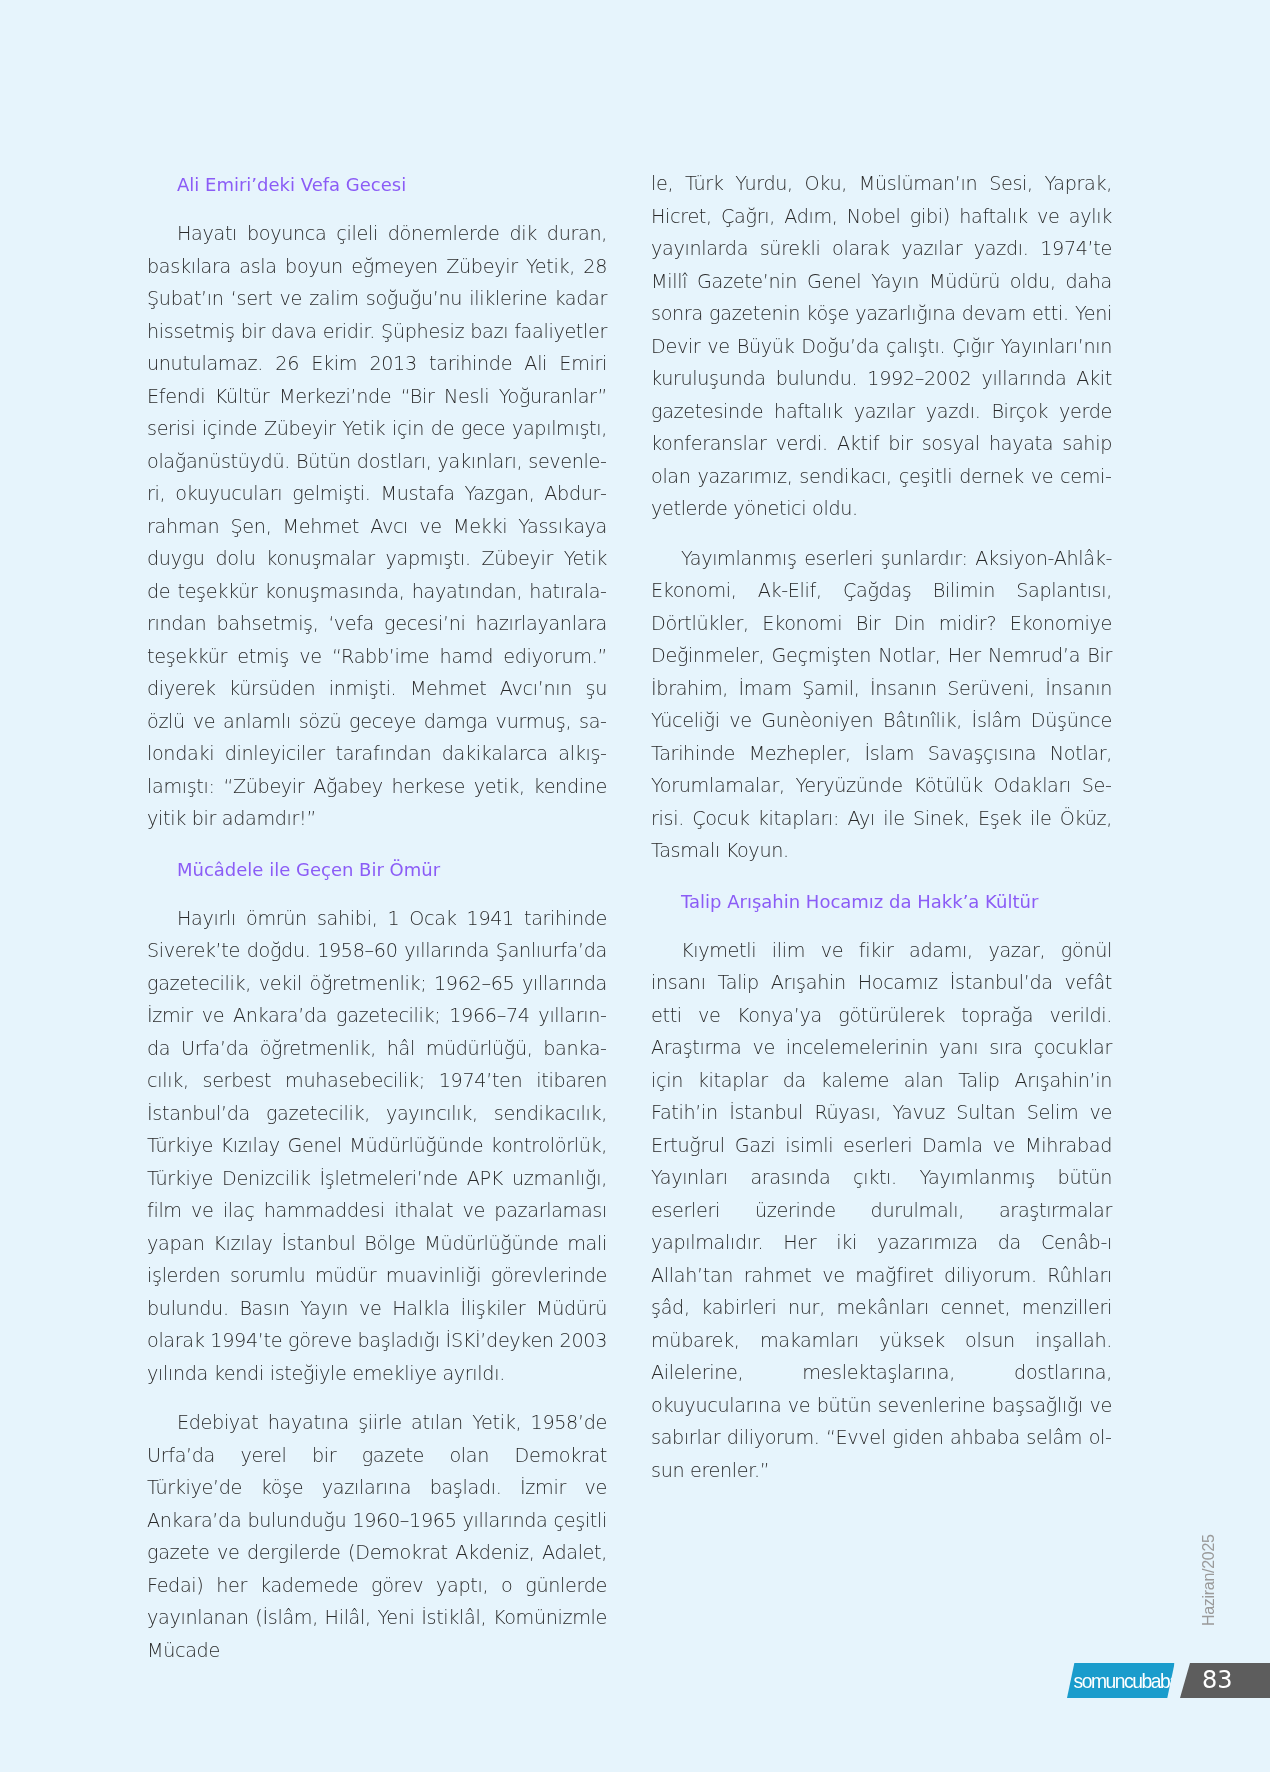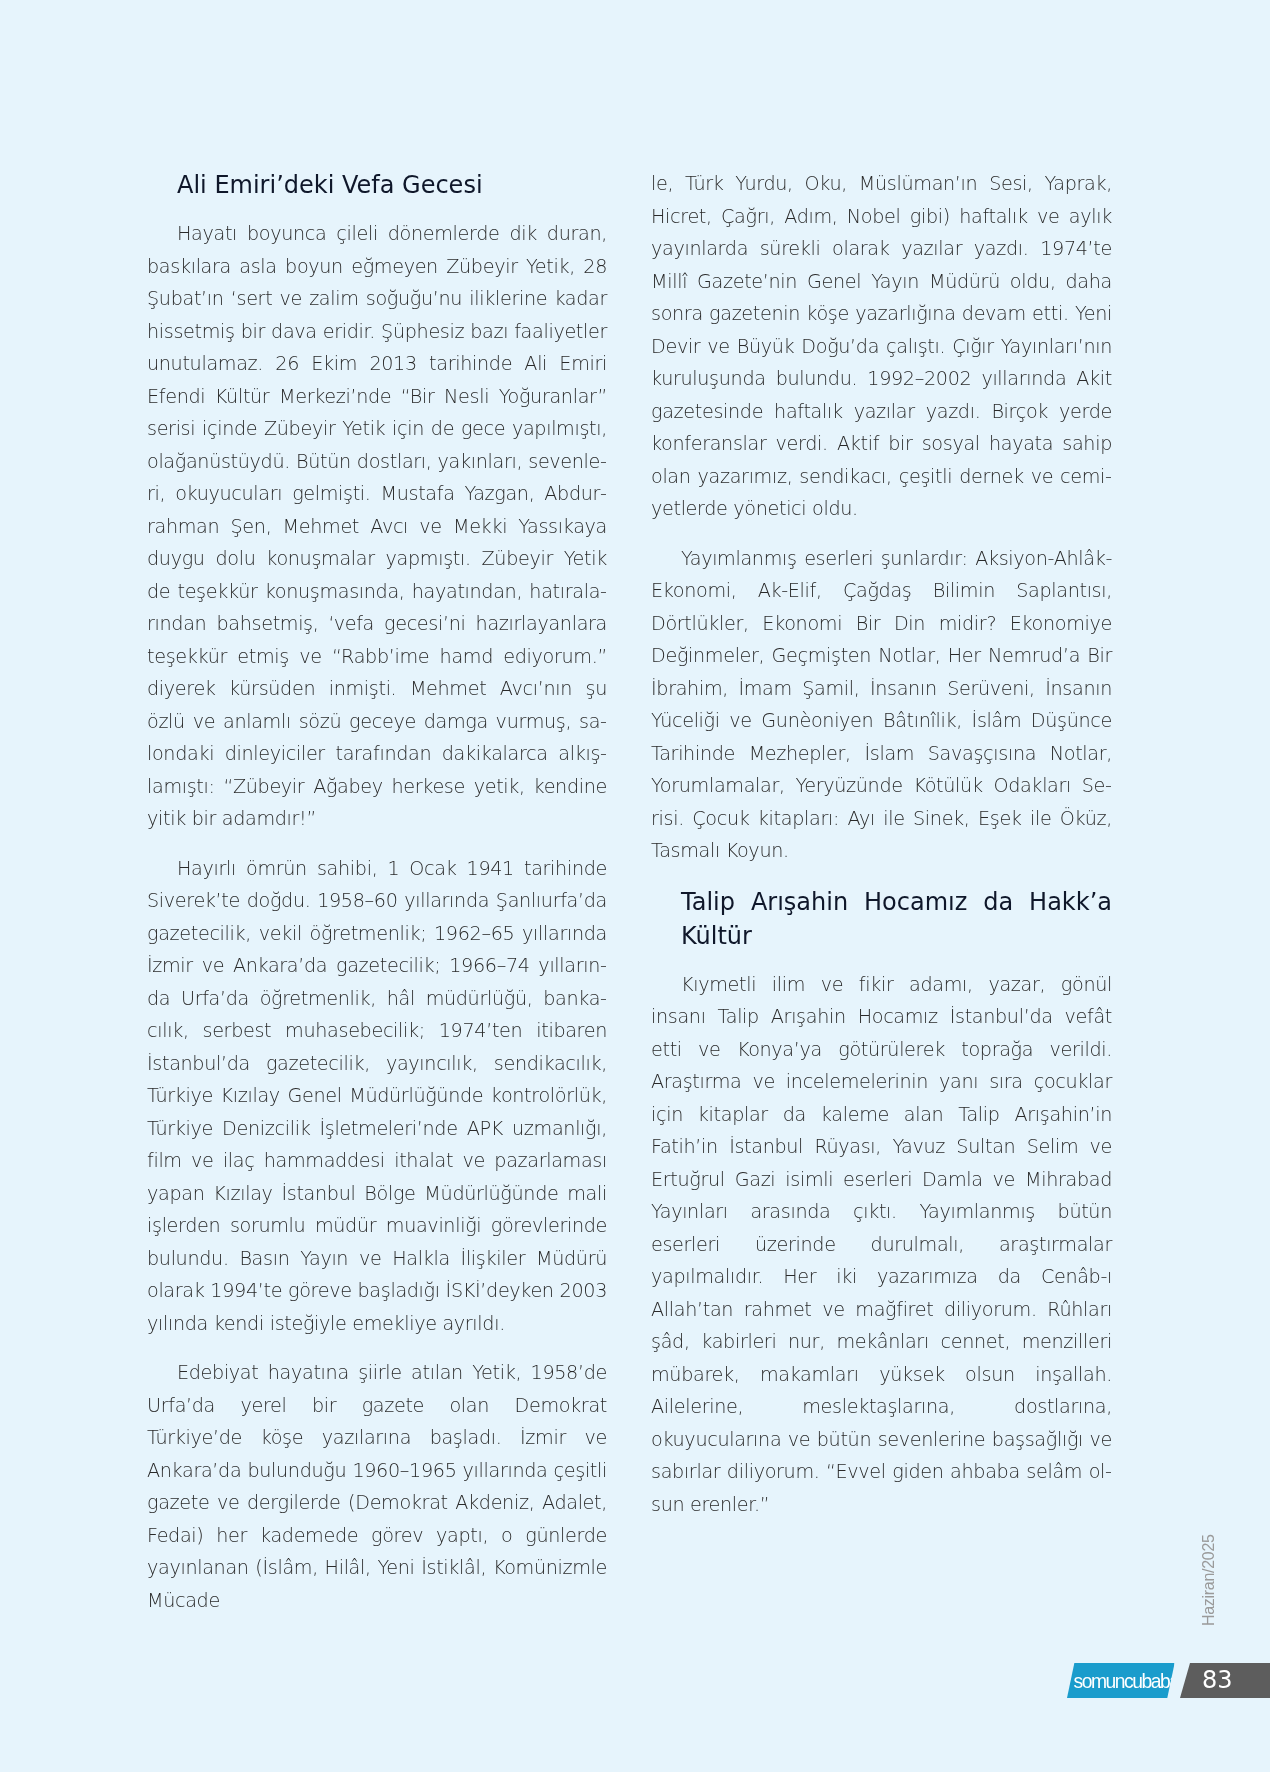--- a/index.html
+++ b/index.html
@@ -18,23 +18,23 @@
     letter-spacing: -0.35px;
     font-weight: 300;
     text-align: justify;
     hyphens: manual;
   }
   .col.left { left: 147px; }
   .col.right { left: 651px; width: 461px; }
   h2 {
     margin: 0 0 16px 0;
     padding-left: 30px;
-    font-size: 24px;
+    font-size: 18px;
     font-weight: normal;
-    color: #0f172a;
+    color: #8b5cf6;
     line-height: 34px;
     letter-spacing: 0;
   }
   p { margin: 0 0 17px 0; text-indent: 30px; }
   p.cont { text-indent: 0; }
   .vdate {
     position: absolute; left: 1200px; top: 1626px;
     transform: rotate(-90deg); transform-origin: left top;
     font-family: "Liberation Sans", sans-serif;
     font-size: 16px; color: #9a9a9a; letter-spacing: -0.3px;
@@ -59,20 +59,21 @@
     color: #fff; font-family: "DejaVu Sans", sans-serif;
     font-size: 24px; line-height: 35px; padding-left: 22px; box-sizing: border-box;
   }
 </style>
 </head>
 <body>
 
 <div class="col left">
   <h2>Ali Emiri’deki Vefa Gecesi</h2>
   <p>Hayatı boyunca çileli dönemlerde dik duran, baskılara asla boyun eğmeyen Zübeyir Yetik, 28 Şubat’ın ‘sert ve zalim soğuğu’nu iliklerine kadar hissetmiş bir dava eridir. Şüphesiz bazı faaliyet­ler unutulamaz. 26 Ekim 2013 tarihinde Ali Emiri Efendi Kültür Merkezi’nde “Bir Nesli Yoğuranlar” serisi içinde Zübeyir Yetik için de gece yapılmıştı, olağanüstüydü. Bütün dostları, yakınları, sevenle­ri, okuyucuları gelmişti. Mustafa Yazgan, Abdur­rahman Şen, Mehmet Avcı ve Mekki Yassıkaya duygu dolu konuşmalar yapmıştı. Zübeyir Yetik de teşekkür konuşmasında, hayatından, hatırala­rından bahsetmiş, ‘vefa gecesi’ni hazırlayanlara teşekkür etmiş ve “Rabb’ime hamd ediyorum.” diyerek kürsüden inmişti. Mehmet Avcı’nın şu özlü ve anlamlı sözü geceye damga vurmuş, sa­londaki dinleyiciler tarafından dakikalarca alkış­lamıştı: “Zübeyir Ağabey herkese yetik, kendine yitik bir adamdır!”</p>
+  <h2>Mücâdele ile Geçen Bir Ömür</h2>
   <p>Hayırlı ömrün sahibi, 1 Ocak 1941 tarihinde Siverek’te doğdu. 1958–60 yıllarında Şanlıurfa’da gazetecilik, vekil öğretmenlik; 1962–65 yıllarında İzmir ve Ankara’da gazetecilik; 1966–74 yılların­da Urfa’da öğretmenlik, hâl müdürlüğü, banka­cılık, serbest muhasebecilik; 1974’ten itibaren İstanbul’da gazetecilik, yayıncılık, sendikacılık, Türkiye Kızılay Genel Müdürlüğünde kontrolörlük, Türkiye Denizcilik İşletmeleri’nde APK uzmanlığı, film ve ilaç hammaddesi ithalat ve pazarlaması yapan Kızılay İstanbul Bölge Müdürlüğünde mali işlerden sorumlu müdür muavinliği görevlerinde bulundu. Basın Yayın ve Halkla İlişkiler Müdü­rü olarak 1994’te göreve başladığı İSKİ’deyken 2003 yılında kendi isteğiyle emekliye ayrıldı.</p>
   <p>Edebiyat hayatına şiirle atılan Yetik, 1958’de Urfa’da yerel bir gazete olan Demokrat Türkiye’de köşe yazılarına başladı. İzmir ve Ankara’da bu­lunduğu 1960–1965 yıllarında çeşitli gazete ve dergilerde (Demokrat Akdeniz, Adalet, Fedai) her kademede görev yaptı, o günlerde yayınlanan (İslâm, Hilâl, Yeni İstiklâl, Komünizmle Mücade­</p>
 </div>
 
 <div class="col right">
   <p class="cont">le, Türk Yurdu, Oku, Müslüman’ın Sesi, Yaprak, Hicret, Çağrı, Adım, Nobel gibi) haftalık ve aylık yayınlarda sürekli olarak yazılar yazdı. 1974’te Millî Gazete’nin Genel Yayın Müdürü oldu, daha sonra gazetenin köşe yazarlığına devam etti. Yeni Devir ve Büyük Doğu’da çalıştı. Çığır Yayınları’nın kuruluşunda bulundu. 1992–2002 yıllarında Akit gazetesinde haftalık yazılar yazdı. Birçok yerde konferanslar verdi. Aktif bir sosyal hayata sahip olan yazarımız, sendikacı, çeşitli dernek ve cemi­yetlerde yönetici oldu.</p>
   <p>Yayımlanmış eserleri şunlardır: Aksiyon-Ahlâk-Ekonomi, Ak-Elif, Çağdaş Bilimin Saplantı­sı, Dörtlükler, Ekonomi Bir Din midir? Ekonomiye Değinmeler, Geçmişten Notlar, Her Nemrud’a Bir İbrahim, İmam Şamil, İnsanın Serüveni, İnsanın Yüceliği ve Gunèoniyen Bâtınîlik, İslâm Düşünce Tarihinde Mezhepler, İslam Savaşçısına Notlar, Yorumlamalar, Yeryüzünde Kötülük Odakları Se­risi. Çocuk kitapları: Ayı ile Sinek, Eşek ile Öküz, Tasmalı Koyun.</p>
   <h2>Talip Arışahin Hocamız da Hakk’a Kültür</h2>
   <p>Kıymetli ilim ve fikir adamı, yazar, gönül insanı Talip Arışahin Hocamız İstanbul’da vefât etti ve Konya’ya götürülerek toprağa verildi. Araştırma ve incelemelerinin yanı sıra çocuklar için kitaplar da kaleme alan Talip Arışahin’in Fatih’in İstanbul Rüyası, Yavuz Sultan Selim ve Ertuğrul Gazi isim­li eserleri Damla ve Mihrabad Yayınları arasında çıktı. Yayımlanmış bütün eserleri üzerinde durul­malı, araştırmalar yapılmalıdır. Her iki yazarımıza da Cenâb-ı Allah’tan rahmet ve mağfiret diliyo­rum. Rûhları şâd, kabirleri nur, mekânları cennet, menzilleri mübarek, makamları yüksek olsun inşallah. Ailelerine, meslektaşlarına, dostlarına, okuyucularına ve bütün sevenlerine başsağlığı ve sabırlar diliyorum. “Evvel giden ahbaba selâm ol­sun erenler.”</p>
 </div>

